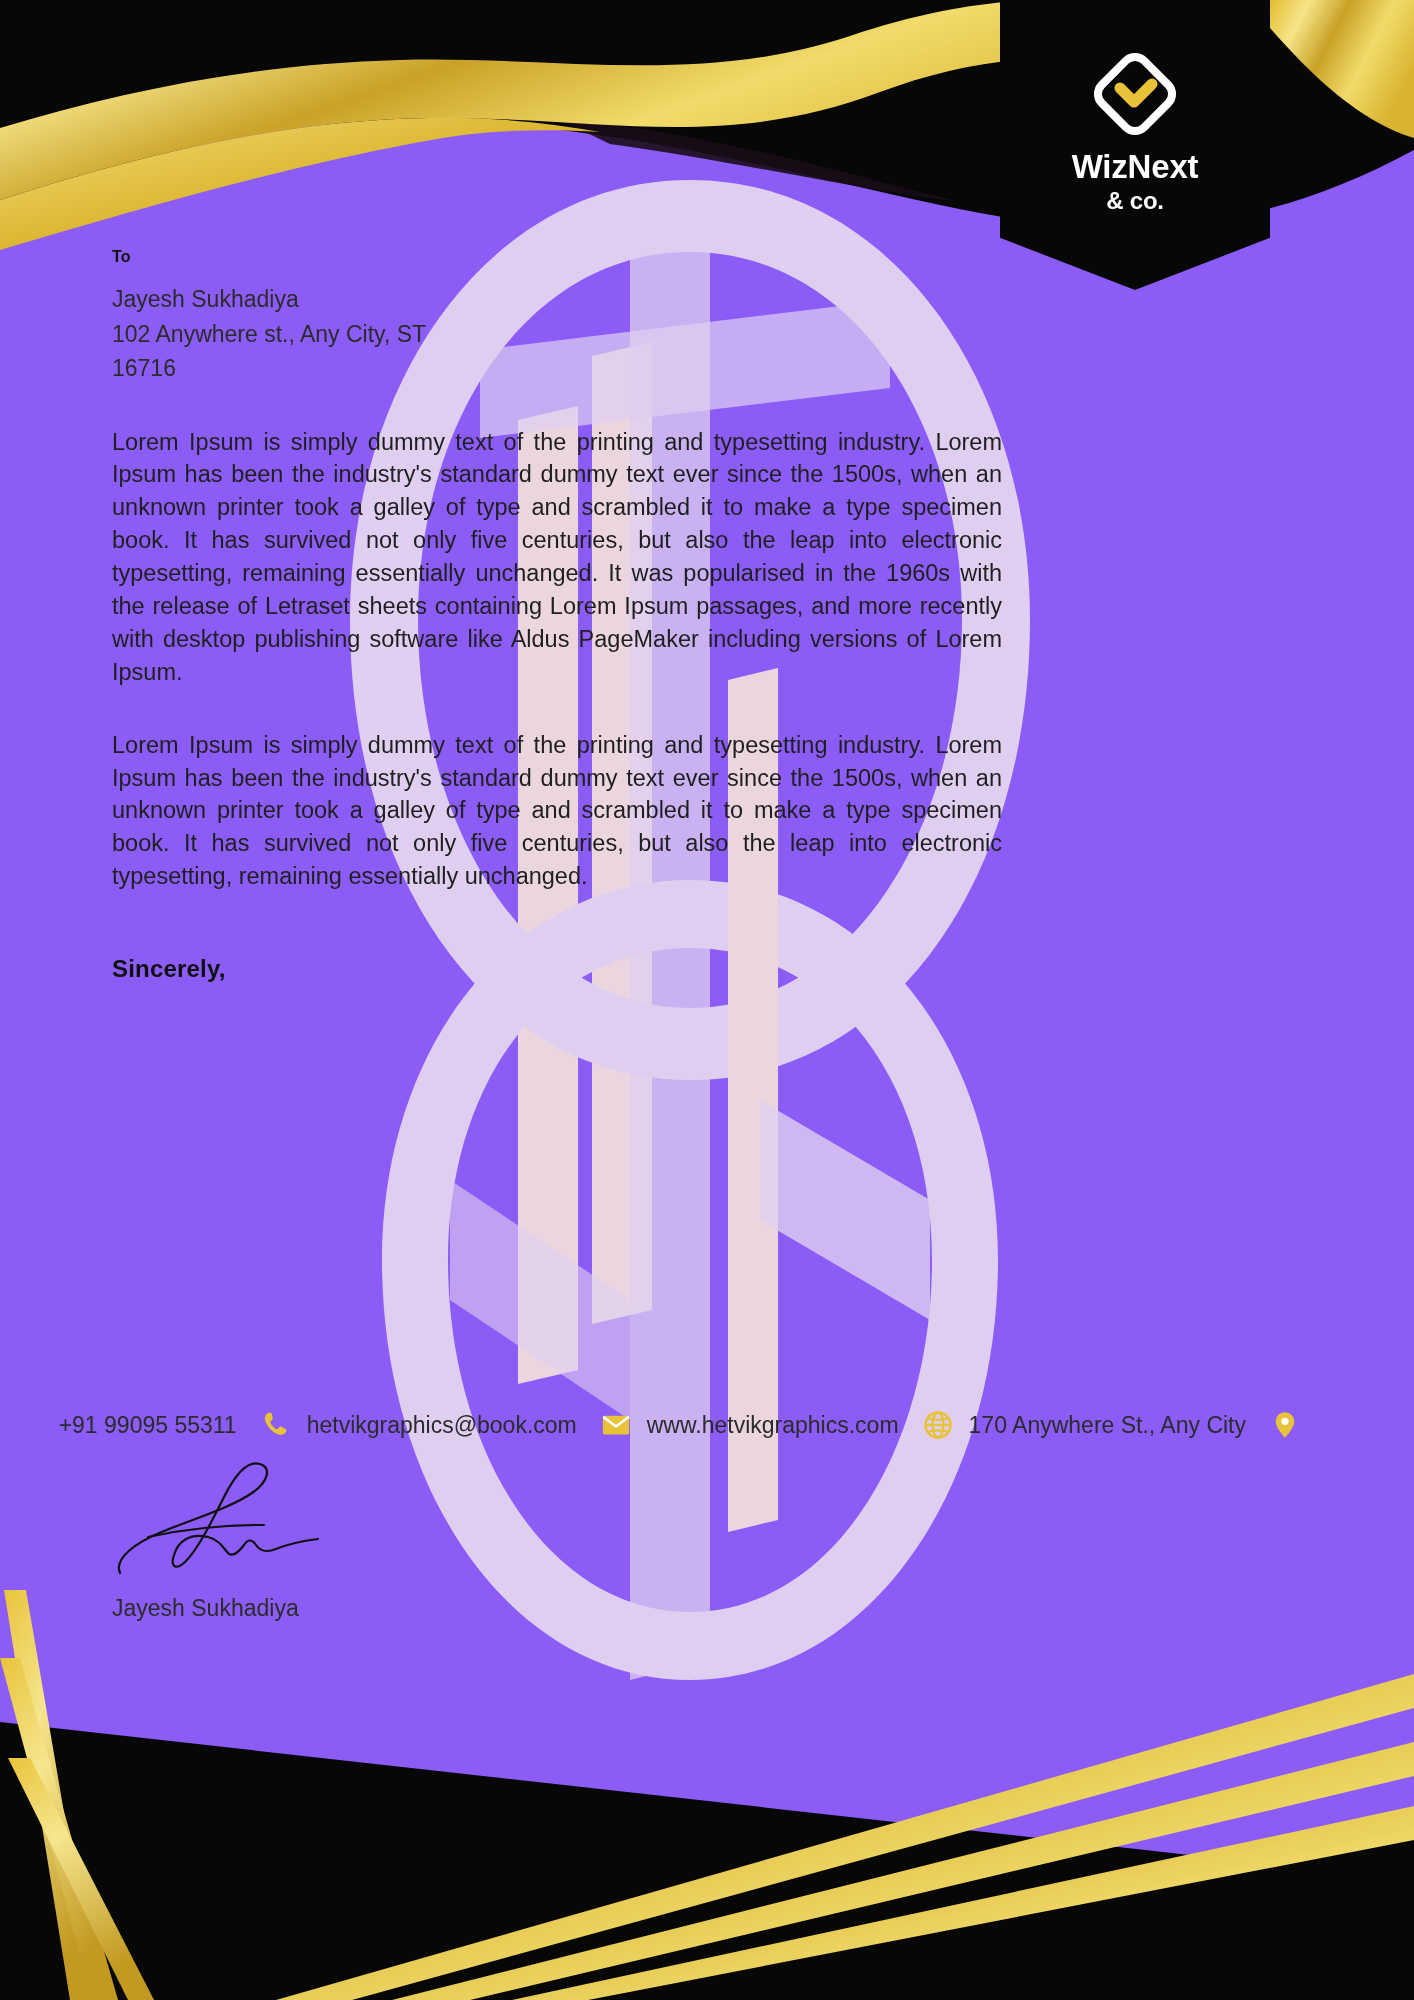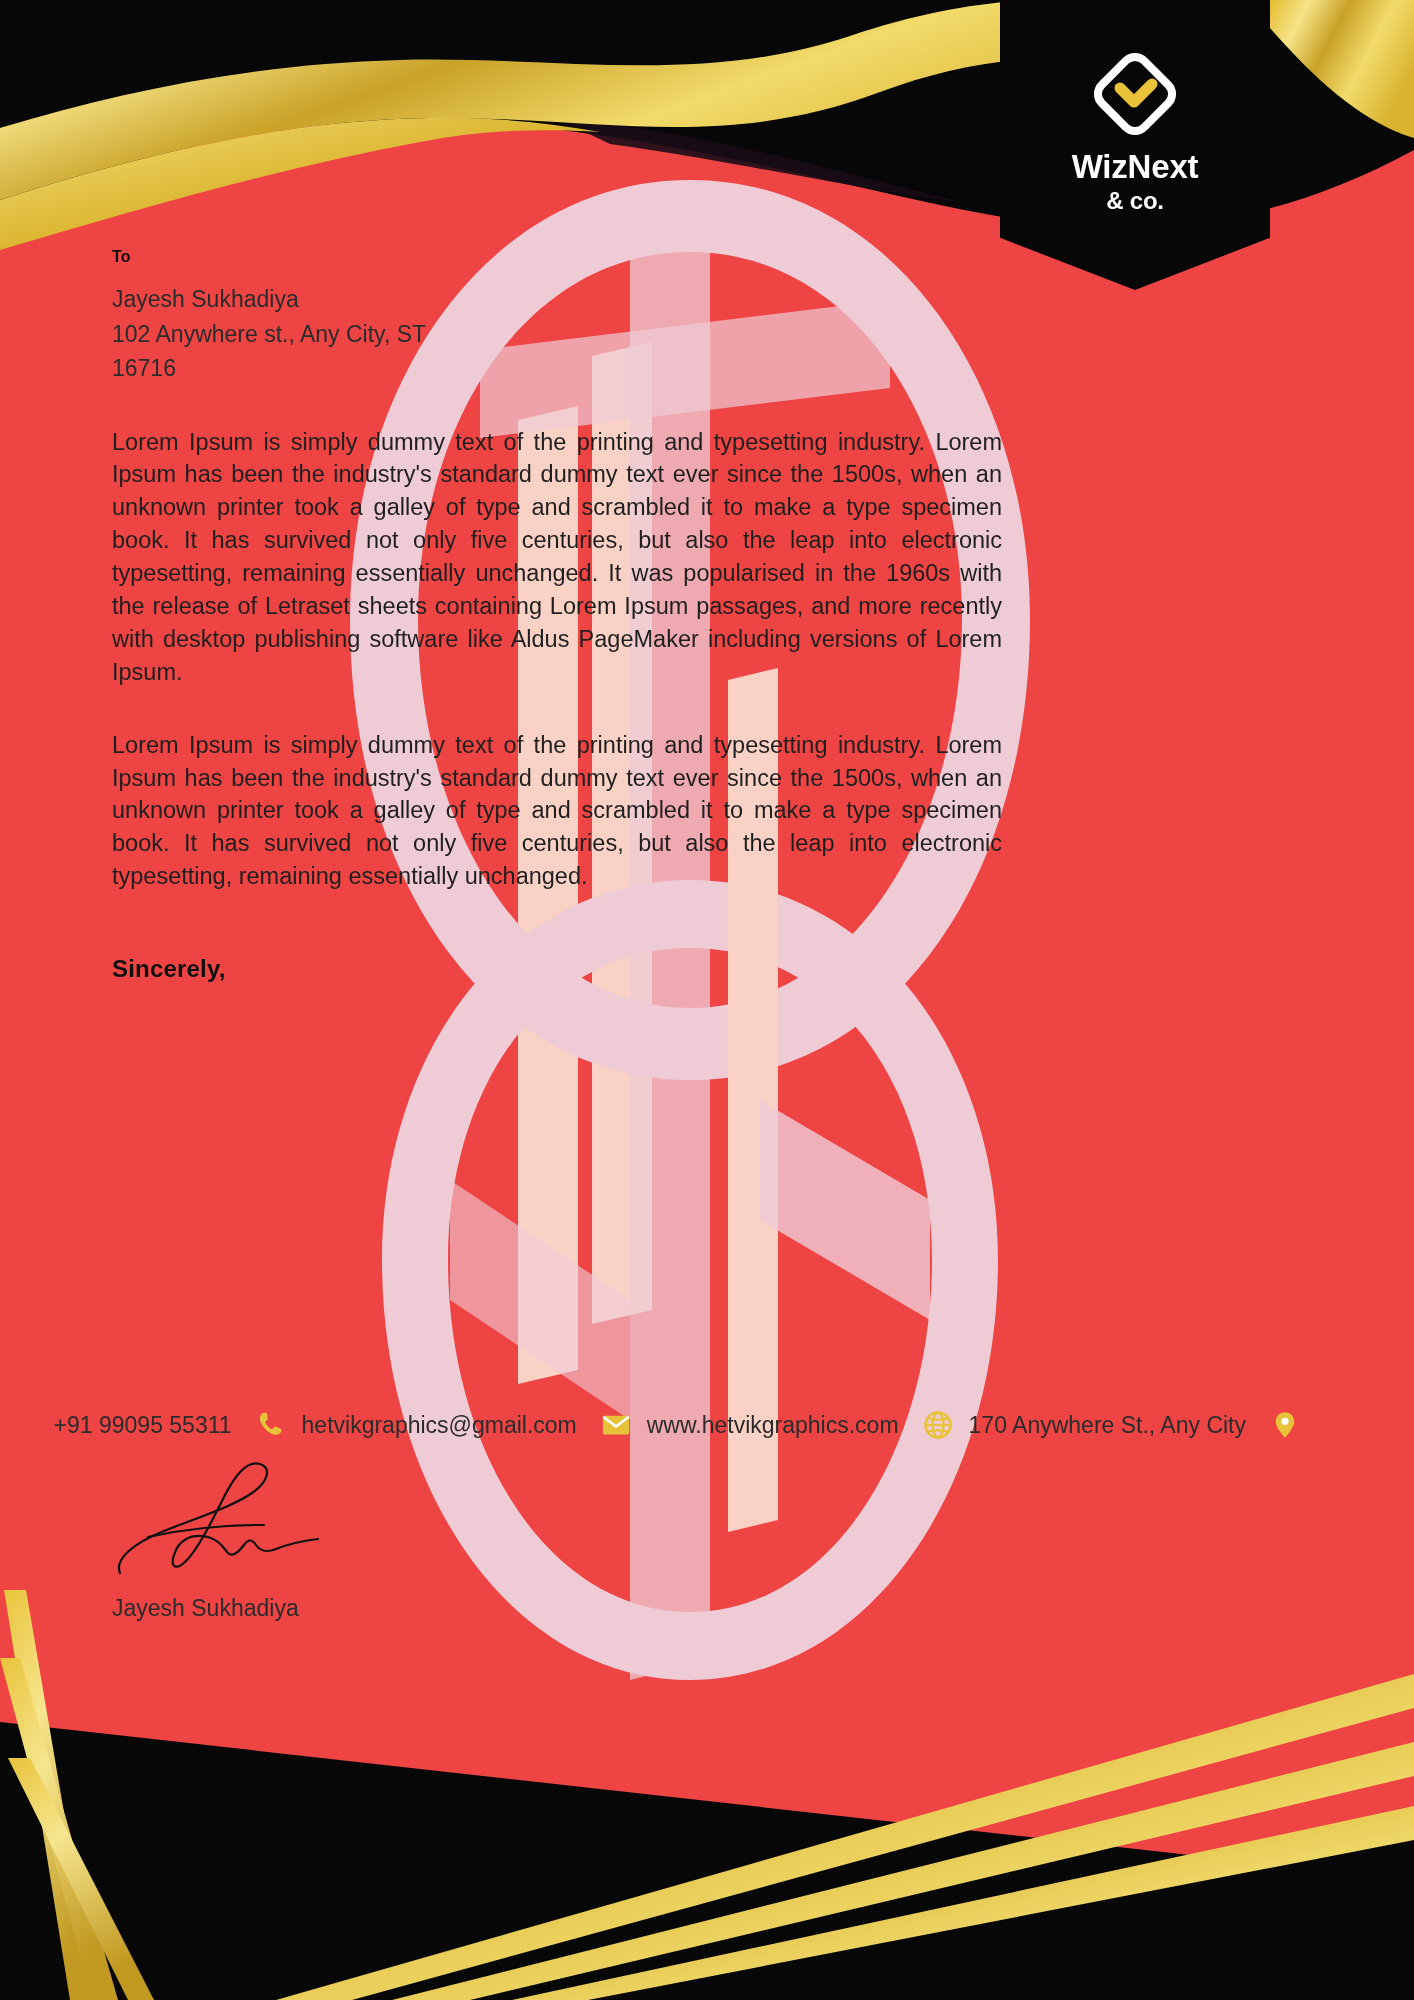--- a/index.html
+++ b/index.html
@@ -9,21 +9,21 @@
     height: 2000px;
     background: #ffffff;
     font-family: "Liberation Sans", sans-serif;
     overflow: hidden;
   }
 
   #page {
     position: relative;
     width: 1414px;
     height: 2000px;
-    background: #ef4444;
+    background: #8b5cf6;
     overflow: hidden;
   }
 
   
   #watermark {
     position: absolute;
     left: 330px;
     top: 120px;
     width: 720px;
     height: 1620px;
@@ -321,21 +321,21 @@
     <div class="contact-row">
       <span class="contact-text">+91 99095 55311</span>
       <span class="contact-icon">
         <svg viewBox="0 0 24 24" width="30" height="30">
           <path d="M6.6 2.2c-.9 0-1.8.5-2.4 1.3C2.9 5.2 2.6 7.6 4 10.4c1.6 3.3 4.6 6.5 8 8.3 2.9 1.5 5.4 1.3 7.1-.2.9-.8 1.4-1.8 1.2-2.6-.1-.5-.5-.8-1.1-1.1l-2.7-1.3c-.8-.4-1.5-.2-2.1.4l-.9 1c-.4.4-.9.5-1.4.2-1.9-1.1-3.5-2.8-4.5-4.7-.3-.5-.2-1 .2-1.4l1-.9c.6-.6.8-1.3.4-2.1L8.9 3.3c-.3-.6-.6-1-1.1-1.1-.4 0-.8 0-1.2 0z" fill="#E8C33A"></path>
         </svg>
       </span>
     </div>
 
     <div class="contact-row">
-      <span class="contact-text">hetvikgraphics@gmail.com</span>
+      <span class="contact-text">hetvikgraphics@book.com</span>
       <span class="contact-icon">
         <svg viewBox="0 0 24 24" width="30" height="30">
           <rect x="1.5" y="4.5" width="21" height="15" rx="1.6" fill="#E8C33A"></rect>
           <path d="M2.5 6 L12 13.2 L21.5 6" fill="none" stroke="#ffffff" stroke-width="2.1" stroke-linecap="round" stroke-linejoin="round"></path>
         </svg>
       </span>
     </div>
 
     <div class="contact-row">
       <span class="contact-text">www.hetvikgraphics.com</span>

